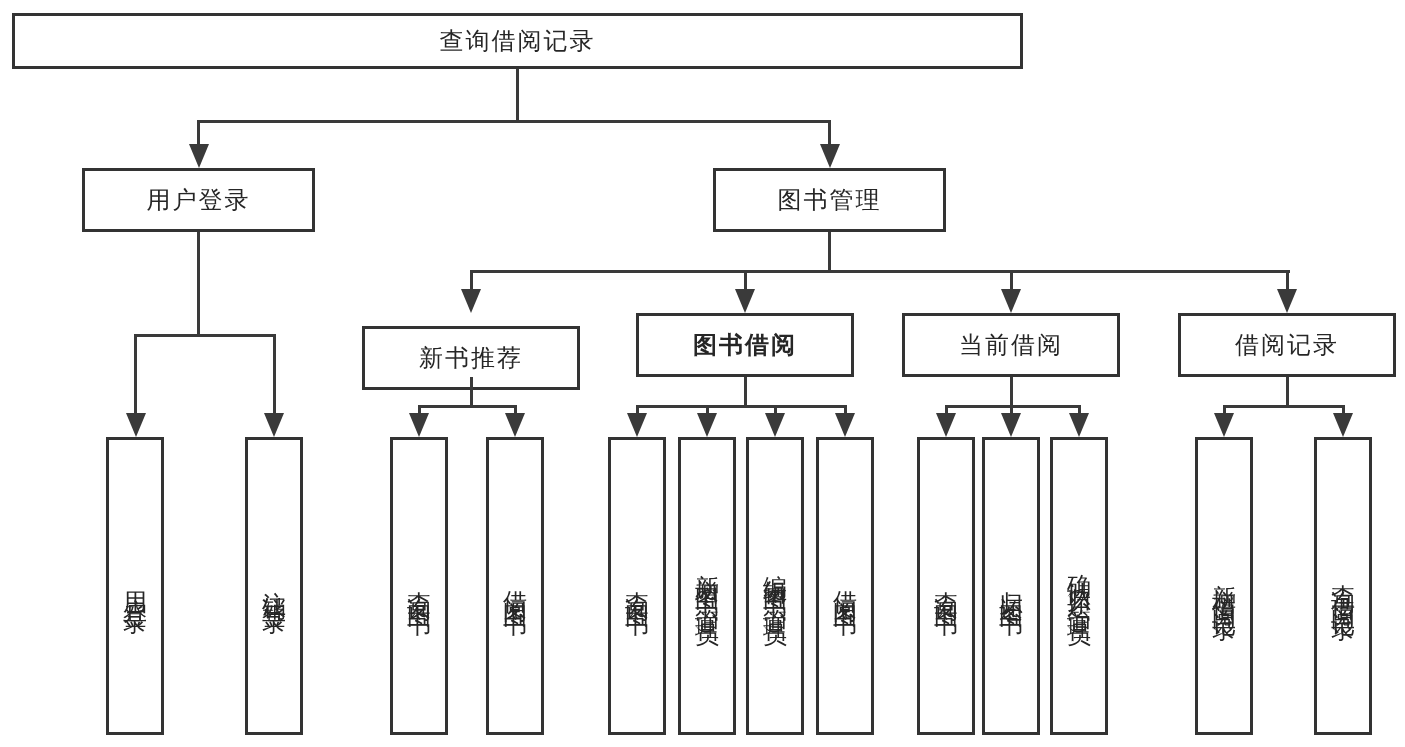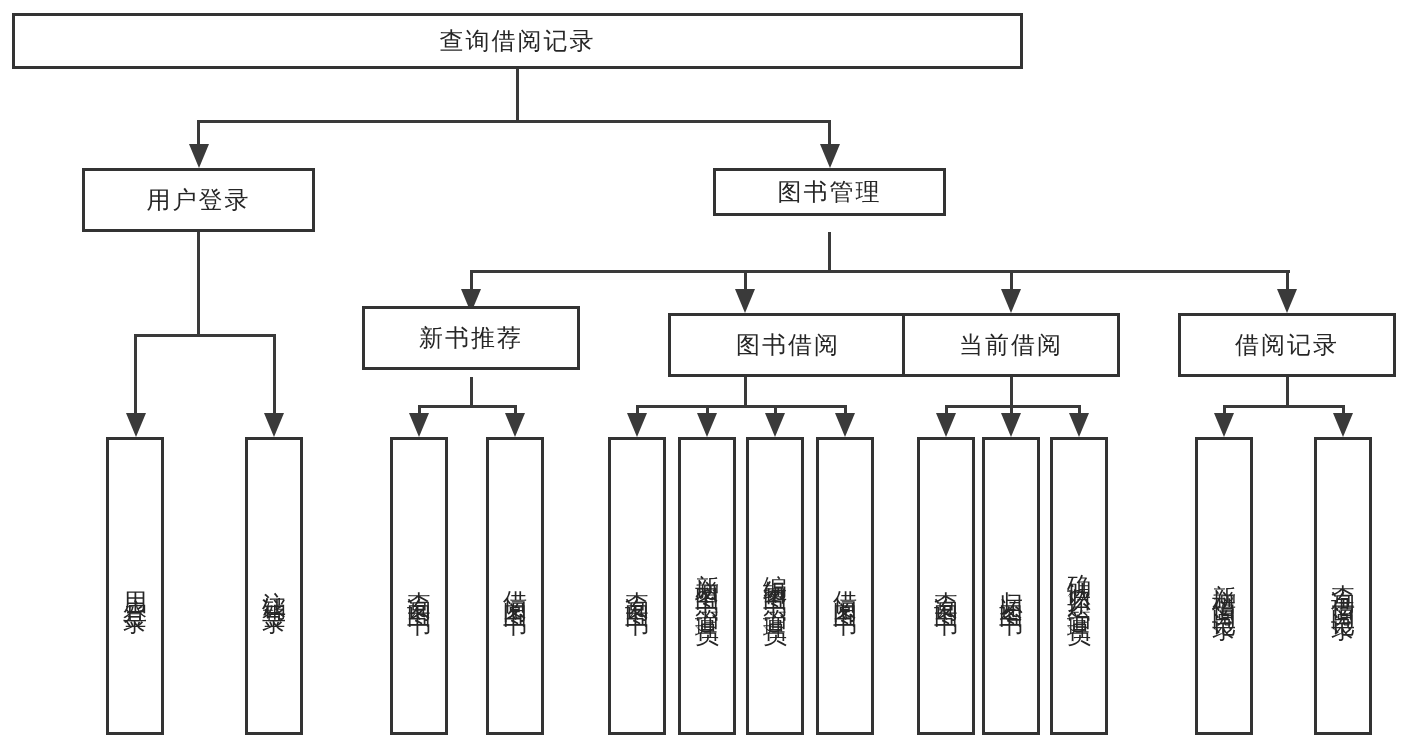--- a/index.html
+++ b/index.html
@@ -76,42 +76,42 @@
   <div class="node" style="left:12px; top:13px; width:1011px; height:56px;">查询借阅记录</div>
 
   <div class="vline" style="left:516px; top:69px; height:53px;"></div>
   <div class="hline" style="left:197px; top:120px; width:634px;"></div>
   <div class="vline" style="left:197px; top:120px; height:28px;"></div>
   <div class="arrow" style="left:189px; top:144px;"></div>
   <div class="vline" style="left:828px; top:120px; height:28px;"></div>
   <div class="arrow" style="left:820px; top:144px;"></div>
 
   <div class="node" style="left:82px; top:168px; width:233px; height:64px;">用户登录</div>
-  <div class="node" style="left:713px; top:168px; width:233px; height:48px;">图书管理</div>
+  <div class="node" style="left:713px; top:168px; width:233px; height:64px;">图书管理</div>
 
   <div class="vline" style="left:197px; top:232px; height:104px;"></div>
   <div class="hline" style="left:134px; top:334px; width:142px;"></div>
   <div class="vline" style="left:134px; top:334px; height:82px;"></div>
   <div class="arrow" style="left:126px; top:413px;"></div>
   <div class="vline" style="left:273px; top:334px; height:82px;"></div>
   <div class="arrow" style="left:264px; top:413px;"></div>
 
   <div class="vline" style="left:828px; top:232px; height:40px;"></div>
   <div class="hline" style="left:470px; top:270px; width:820px;"></div>
   <div class="vline" style="left:470px; top:270px; height:22px;"></div>
   <div class="arrow" style="left:461px; top:289px;"></div>
   <div class="vline" style="left:744px; top:270px; height:22px;"></div>
   <div class="arrow" style="left:735px; top:289px;"></div>
   <div class="vline" style="left:1010px; top:270px; height:22px;"></div>
   <div class="arrow" style="left:1001px; top:289px;"></div>
   <div class="vline" style="left:1286px; top:270px; height:22px;"></div>
   <div class="arrow" style="left:1277px; top:289px;"></div>
 
-  <div class="node" style="left:362px; top:306px; width:218px; height:64px;">新书推荐</div>
-  <div class="node" style="left:668px; top:313px; width:240px; height:64px;">图书借阅</div>
+  <div class="node" style="left:362px; top:326px; width:218px; height:64px;">新书推荐</div>
+  <div class="node" style="left:636px; top:313px; width:218px; height:64px;font-weight:bold;">图书借阅</div>
   <div class="node" style="left:1178px; top:313px; width:218px; height:64px;">借阅记录</div>
   <div class="node" style="left:902px; top:313px; width:218px; height:64px;">当前借阅</div>
 
   <div class="vline" style="left:470px; top:377px; height:30px;"></div>
   <div class="hline" style="left:418px; top:405px; width:99px;"></div>
   <div class="vline" style="left:418px; top:405px; height:12px;"></div>
   <div class="arrow" style="left:409px; top:413px;"></div>
   <div class="vline" style="left:514px; top:405px; height:12px;"></div>
   <div class="arrow" style="left:505px; top:413px;"></div>
 

